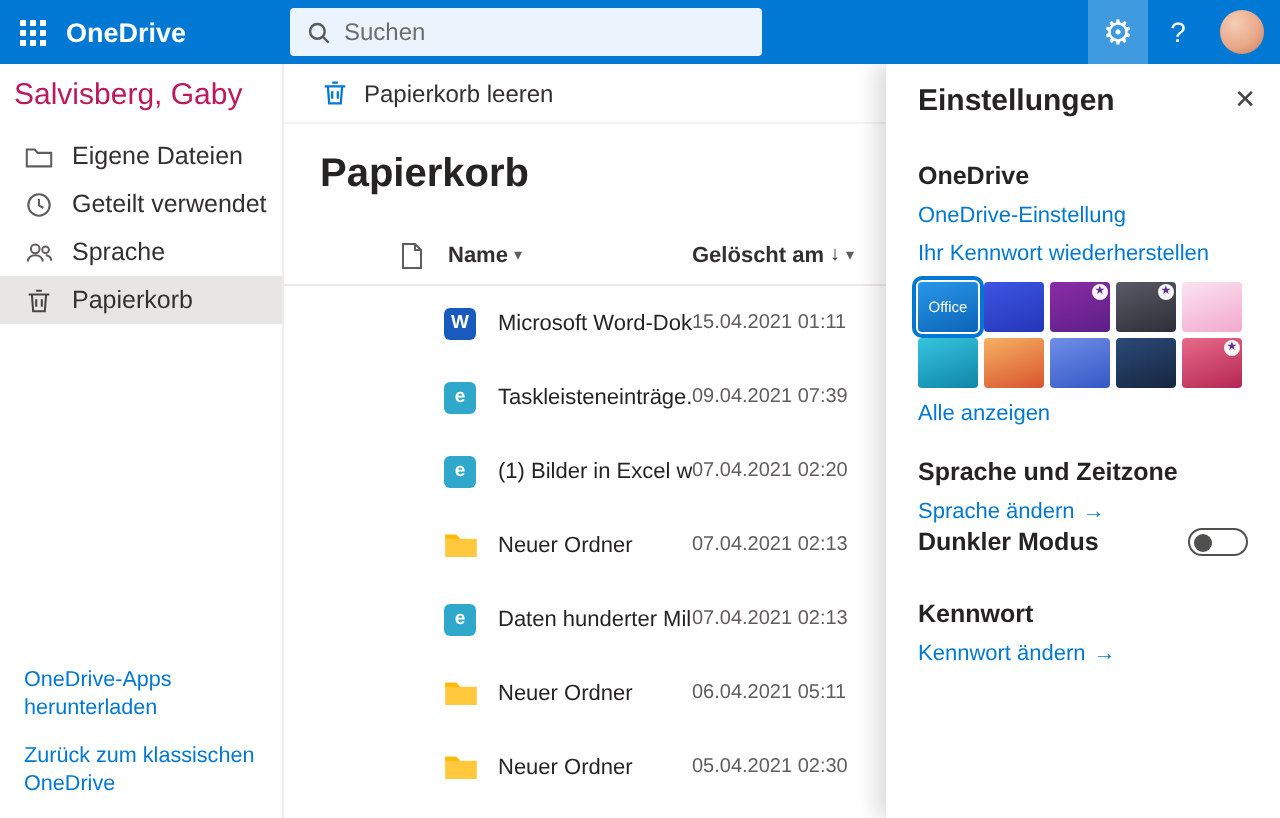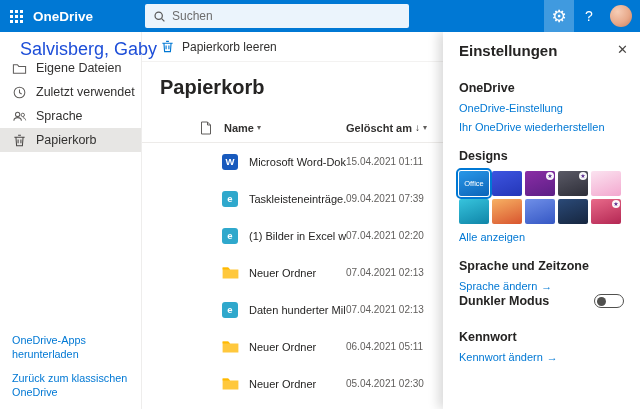--- a/index.html
+++ b/index.html
@@ -6,32 +6,32 @@
   html,body{width:640px;height:409px}
   body{font-family:"Liberation Sans",sans-serif;position:relative;overflow:hidden;background:#fff;color:#323130}
   a{text-decoration:none;cursor:pointer}
 
   
   .topbar{position:absolute;top:0;left:0;width:640px;height:32px;background:#0078d4;z-index:40}
   .waffle{position:absolute;left:0;top:0;width:32px;height:32px;display:grid;place-items:center;cursor:pointer}
   .waffle-grid{display:grid;grid-template-columns:repeat(3,3px);grid-gap:2px}
   .waffle-grid i{width:3px;height:3px;background:#fff;display:block}
   .brand{position:absolute;left:33px;top:0;height:32px;display:flex;align-items:center;color:#fff;font-size:13.5px;font-weight:700}
-  .search{position:absolute;left:145px;top:4px;width:264px;height:24px;background:rgba(255,255,255,.92);border-radius:2px;display:flex;align-items:center;padding:0 8px;gap:6px}
+  .search{position:absolute;left:145px;top:4px;width:236px;height:24px;background:rgba(255,255,255,.92);border-radius:2px;display:flex;align-items:center;padding:0 8px;gap:6px}
   .search input{flex:1;border:0;outline:0;background:transparent;font-size:12px;color:#323130;font-family:inherit}
   .search input::placeholder{color:#6d6d6d}
   .top-right{position:absolute;right:2px;top:0;height:32px;display:flex;align-items:center}
   .top-btn{width:30px;height:32px;display:grid;place-items:center;color:#fff;cursor:pointer;font-size:14px}
   .top-btn.gear{font-size:17px;background:rgba(255,255,255,.25)}
   .avatar{width:22px;height:22px;border-radius:50%;margin:0 6px;background:radial-gradient(circle at 35% 30%,#f6cdb6 0%,#e8a98a 55%,#c97c5c 100%);cursor:pointer;flex:none}
 
   
   .sidebar{position:absolute;top:32px;left:0;width:142px;bottom:0;background:#fff;border-right:1px solid #eeedec;z-index:5}
-  .user{height:24px;padding:7px 20px 0;font-size:18px;color:#1d4ed8;white-space:nowrap}
-  .nav{margin-top:0}
+  .user{height:24px;padding:7px 7px 0;font-size:15px;color:#be185d;white-space:nowrap}
+  .nav{margin-top:10px}
   .nav-item{display:flex;align-items:center;gap:9px;height:24px;padding:0 12px;font-size:12.5px;color:#323130;cursor:pointer;white-space:nowrap}
   .nav-item.selected{background:#e7e6e4}
   .nav-item svg{flex:none}
   .side-footer{position:absolute;left:12px;bottom:9px;right:5px}
   .side-footer a{display:block;font-size:10.8px;color:#0078d4;line-height:1.35;margin-top:9px}
 
   
   .main{position:absolute;top:32px;left:142px;right:197px;bottom:0;background:#fff}
   .cmdbar{height:30px;display:flex;align-items:center;gap:7px;padding:0 18px;border-bottom:1px solid #f3f2f1;cursor:pointer}
   .cmdbar .lbl{font-size:12px;color:#323130}
@@ -120,21 +120,21 @@
       </span>
       <span>Eigene Dateien</span>
     </div>
     <div class="nav-item">
       <span style="display:flex">
         <svg width="15" height="15" viewBox="0 0 16 16">
             <circle cx="8" cy="8" r="5.7" fill="none" stroke="#605e5c" stroke-width="1.1"></circle>
             <path d="M8 4.8v3.4l2.3 1.4" fill="none" stroke="#605e5c" stroke-width="1.1"></path>
           </svg>
       </span>
-      <span>Zuletzt verwendet</span>
+      <span>Geteilt verwendet</span>
     </div>
     <div class="nav-item">
       <span style="display:flex">
         <svg width="15" height="15" viewBox="0 0 16 16">
             <circle cx="6" cy="5.8" r="2.3" fill="none" stroke="#605e5c" stroke-width="1.1"></circle>
             <path d="M2 12.5c0-2 1.8-3.3 4-3.3s4 1.3 4 3.3" fill="none" stroke="#605e5c" stroke-width="1.1"></path>
             <circle cx="11.5" cy="6.3" r="1.8" fill="none" stroke="#605e5c"></circle>
             <path d="M11.6 9.2c1.7.2 2.9 1.3 2.9 2.9" fill="none" stroke="#605e5c"></path>
           </svg>
       </span>
@@ -249,23 +249,22 @@
 </div>
 
 <div class="settings">
   <div class="set-title">Einstellungen</div>
   <div class="close-btn">
     <span>✕</span>
   </div>
 
   <div class="sec onedrive">OneDrive</div>
   <a class="slink">OneDrive-Einstellung</a>
-  <a class="slink">Ihr OneDrive wiederherstellen</a>
-
-  <div class="sec designs">Designs</div>
+  <a class="slink">Ihr Kennwort wiederherstellen</a>
+
   <div class="tiles">
     <div class="tile selected" style="background: linear-gradient(160deg, rgb(41, 151, 232), rgb(11, 100, 184));">
       <span class="tile-label">Office</span>
     </div>
     <div class="tile" style="background: linear-gradient(160deg, rgb(61, 85, 224), rgb(36, 54, 184));"></div>
     <div class="tile" style="background: linear-gradient(160deg, rgb(138, 45, 165), rgb(92, 31, 134));">
       <span class="badge">★</span>
     </div>
     <div class="tile" style="background: linear-gradient(160deg, rgb(90, 90, 102), rgb(46, 46, 56));">
       <span class="badge">★</span>

